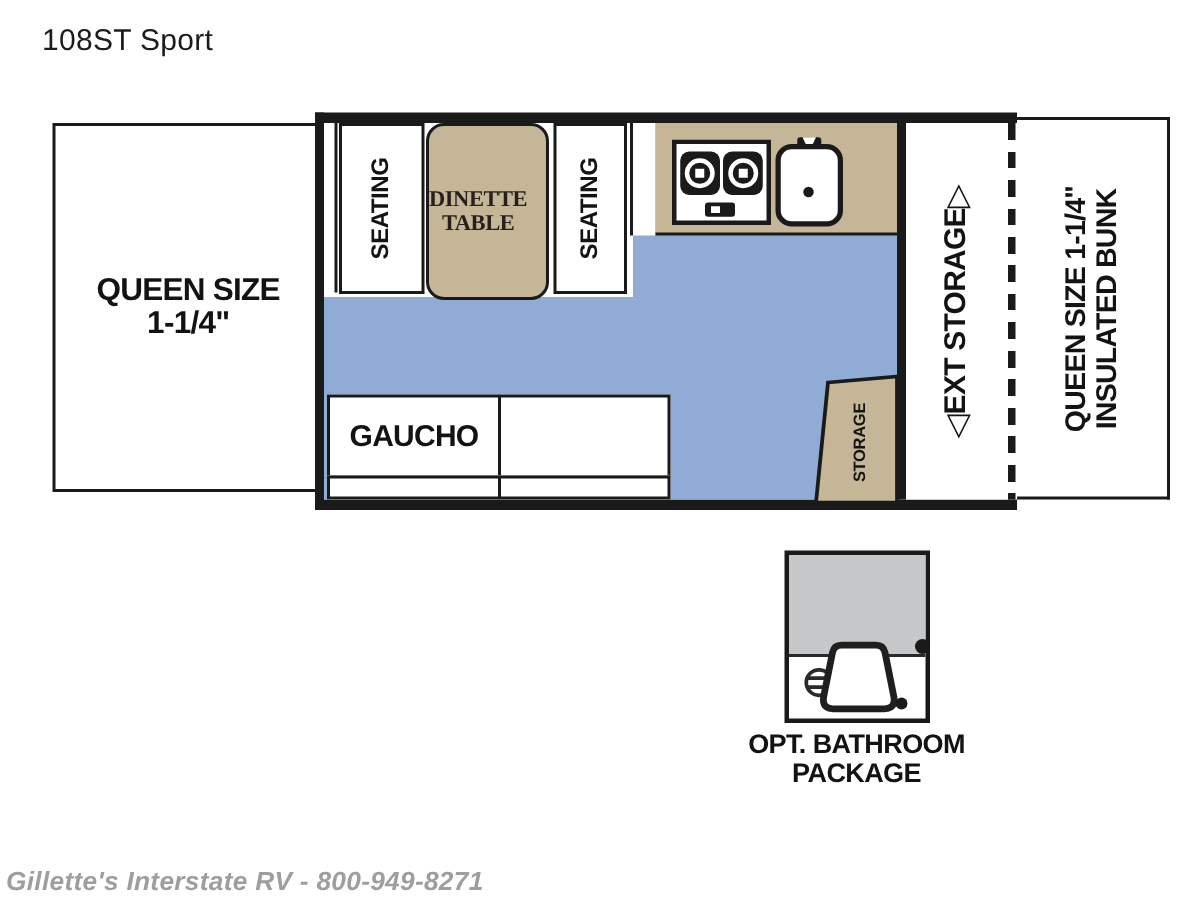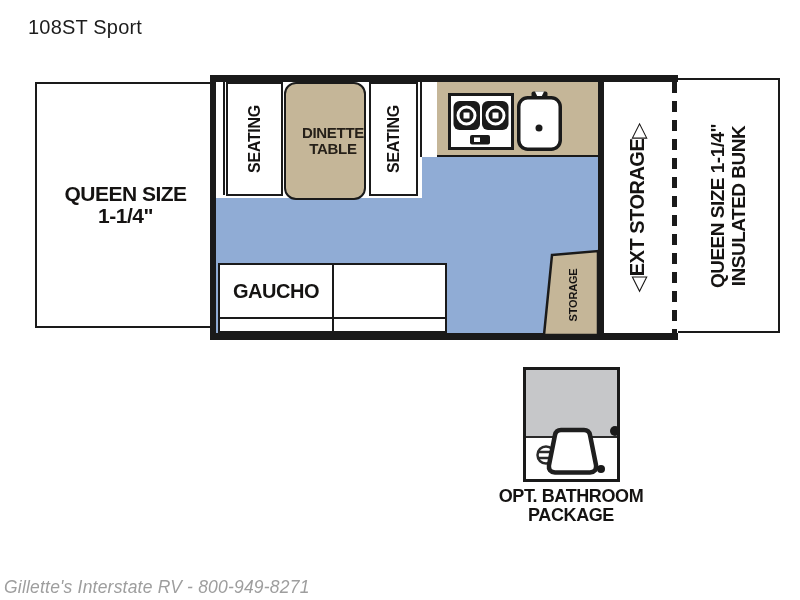--- a/index.html
+++ b/index.html
@@ -63,21 +63,21 @@
   .seat-left{left:226px;top:82px;width:57px;height:114px;}
   .seat-right{left:369px;top:82px;width:49px;height:114px;}
   .vtext{
     transform:rotate(-90deg);white-space:nowrap;
     font-weight:bold;font-size:16px;color:#151312;letter-spacing:-0.3px;
   }
 
   .dinette{
     left:284px;top:82px;width:82px;height:118px;
     background:var(--tan);border:2px solid var(--wall-black);border-radius:12px;
-    display:flex;align-items:center;justify-content:flex-end;
+    display:flex;align-items:center;justify-content:flex-start;font-family:Liberation Serif, serif;
   }
   .dinette-label{
     font-weight:bold;font-size:15px;line-height:16px;text-align:center;
     color:#262019;letter-spacing:-0.3px;
   }
 
   .counter{
     left:437px;top:82px;width:161px;height:75px;
     background:var(--tan);border-bottom:2px solid var(--wall-black);
   }
@@ -134,21 +134,21 @@
   }
   .bath-svg{position:absolute;left:0;top:0;}
   .bath-caption{
     left:481px;top:487px;width:180px;
     font-weight:bold;font-size:18px;line-height:19px;text-align:center;
     color:#151312;letter-spacing:-0.4px;
   }
 
   .watermark{
     left:4px;top:577px;
-    font-weight:normal;font-style:italic;font-size:17.5px;
+    font-weight:bold;font-style:italic;font-size:17.5px;
     color:var(--watermark-gray);letter-spacing:0.2px;
   }
 </style>
 </head>
 <body>
 
 <div class="abs page-title">108ST Sport</div>
 
 <div class="abs left-bunk">
   <div class="left-bunk-label">

